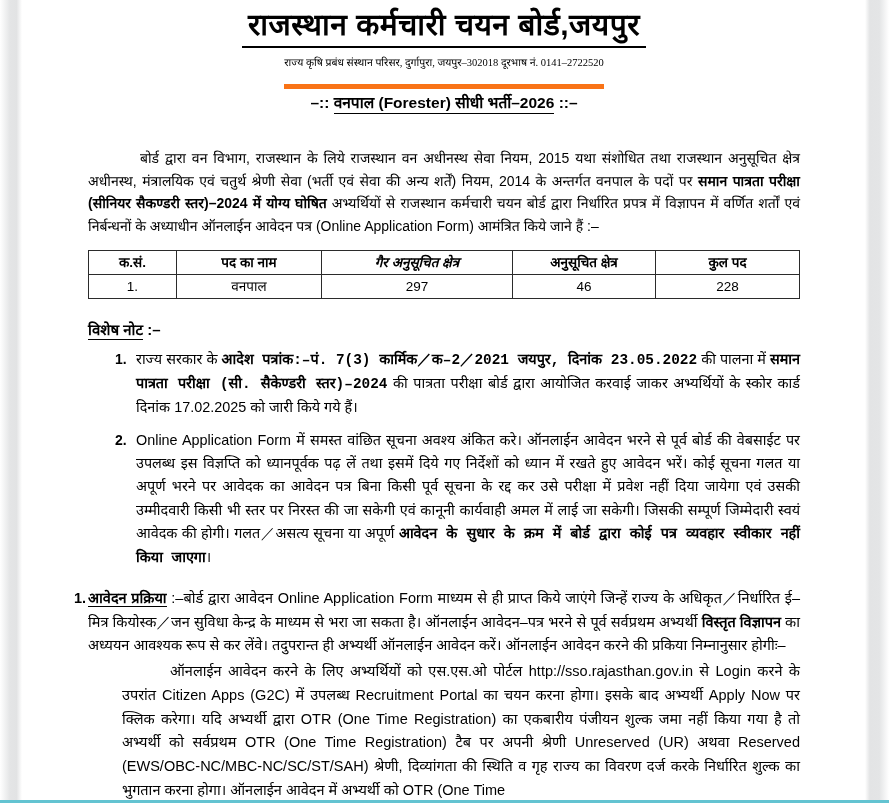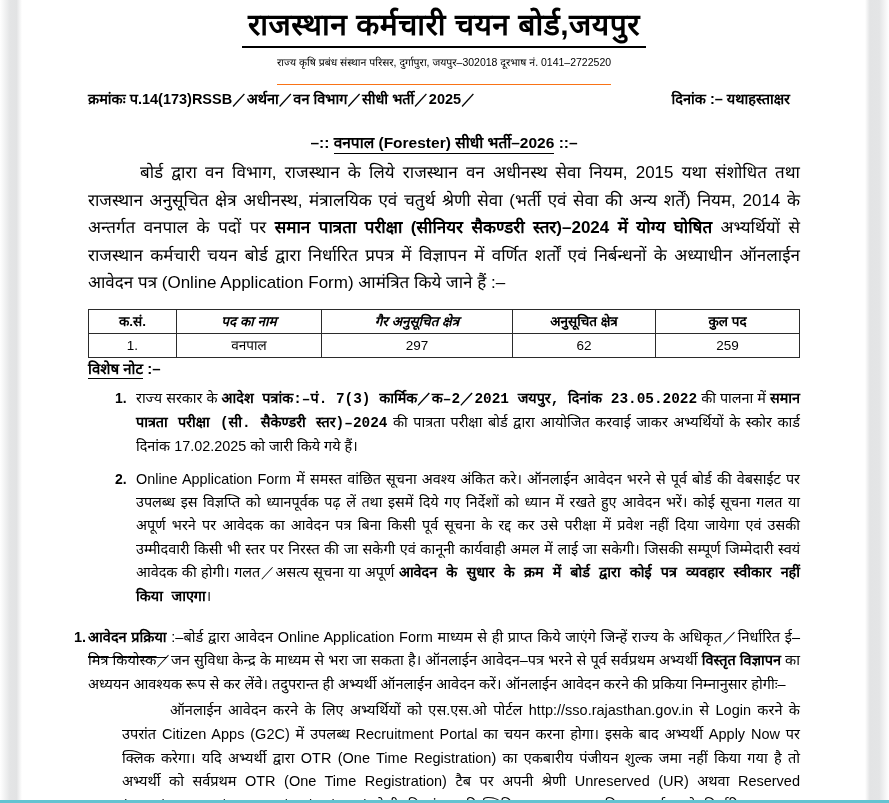--- a/index.html
+++ b/index.html
@@ -70,22 +70,23 @@
     display: inline-block;
   }
   .org-address {
     text-align: center;
     font-size: 10.5px;
     font-weight: normal;
     margin-top: 6px;
     line-height: 1.2;
   }
   .org-address span {
-    border-bottom: 1px solid #f97316;
+    border-bottom: 5px solid #f97316;
     padding-bottom: 16px;
+    font-family: Liberation Serif, serif;
   }
 
   
   .ref-row {
     display: flex;
     justify-content: space-between;
     align-items: baseline;
     margin-top: 20px;
     font-size: 14.5px;
     font-weight: bold;
@@ -114,22 +115,22 @@
     font-weight: bold;
     margin-top: 22px;
   }
   .post-title .u {
     border-bottom: 1.6px solid #000;
     padding-bottom: 2px;
   }
 
   
   .para {
-    margin-top: 6px;
-    font-size: 17px;
+    margin-top: 34px;
+    font-size: 14px;
     line-height: 1.62;
     text-align: justify;
     text-justify: inter-word;
     text-indent: 52px;
   }
   .para b { font-weight: bold; }
 
   
   table.posts {
     margin-top: 12px;
@@ -142,27 +143,28 @@
   table.posts th, table.posts td {
     border: 1.2px solid #2b2b2b;
     text-align: center;
     padding: 2px 2px;
     height: 19px;
     vertical-align: middle;
   }
   table.posts th { font-weight: bold; }
   table.posts td { font-weight: normal; }
   .col-sn   { width: 83px; }
-  .col-name { width: 140px; font-style: italic; }
+  .col-name { width: 140px; }
   .col-nst  { width: 186px; font-style: italic; }
   .col-st   { width: 138px; }
   .col-tot  { width: 139px; }
 
   
   .note-head {
+    margin-top: 20px;
     font-size: 15px;
     font-weight: bold;
   }
   .note-head .u {
     border-bottom: 1.5px solid #000;
     padding-bottom: 1px;
   }
 
   ol.notes {
     list-style: none;
@@ -197,21 +199,21 @@
   .section .sec-num {
     position: absolute;
     left: -14px;
     top: 0;
     font-weight: bold;
     font-size: 14.5px;
   }
   .section .sec-title {
     font-weight: bold;
     border-bottom: 1.5px solid #000;
-    padding-bottom: 12px;
+    padding-bottom: 0;
   }
   .section .sec-body { display: inline; }
   .sec-para2 {
     margin-top: 2px;
     padding-left: 34px;
     font-size: 14.5px;
     line-height: 1.64;
     text-align: justify;
     text-indent: 48px;
   }
@@ -222,24 +224,20 @@
 <div class="page">
 
   <div class="edge-left"></div>
   <div class="edge-right"></div>
 
   <div class="content">
 
     <div class="org-title"><span>राजस्थान कर्मचारी चयन बोर्ड,जयपुर</span></div>
     <div class="org-address"><span>राज्य कृषि प्रबंध संस्थान परिसर, दुर्गापुरा, जयपुर–302018 दूरभाष नं. 0141–2722520</span></div>
 
-    <div class="ref-row">
-      <div class="ref-left">क्रमांकः प.14(173)RSSB／अर्थना／वन विभाग／सीधी भर्ती／2025／</div>
-      <div class="ref-right">दिनांक :– यथाहस्ताक्षर</div>
-    </div>
 
 
     <div class="post-title"><span>–:: </span><span class="u">वनपाल (Forester) सीधी भर्ती–2026</span><span> ::–</span></div>
 
     <div class="para"><span>बोर्ड द्वारा वन विभाग, राजस्थान के लिये राजस्थान वन अधीनस्थ सेवा नियम, 2015 यथा संशोधित तथा राजस्थान अनुसूचित क्षेत्र अधीनस्थ, मंत्रालयिक एवं चतुर्थ श्रेणी सेवा (भर्ती एवं सेवा की अन्य शर्तें) नियम, 2014 के अन्तर्गत वनपाल के पदों पर </span><b>समान पात्रता परीक्षा (सीनियर सैकण्डरी स्तर)–2024 में योग्य घोषित</b><span> अभ्यर्थियों से राजस्थान कर्मचारी चयन बोर्ड द्वारा निर्धारित प्रपत्र में विज्ञापन में वर्णित शर्तों एवं निर्बन्धनों के अध्याधीन ऑनलाईन आवेदन पत्र (Online Application Form) आमंत्रित किये जाने हैं :–</span></div>
 
     <table class="posts">
       <thead>
         <tr>
           <th class="col-sn">क.सं.</th>
@@ -247,22 +245,22 @@
           <th class="col-nst">गैर अनुसूचित क्षेत्र</th>
           <th class="col-st">अनुसूचित क्षेत्र</th>
           <th class="col-tot">कुल पद</th>
         </tr>
       </thead>
       <tbody>
         <tr>
           <td>1.</td>
           <td>वनपाल</td>
           <td>297</td>
-          <td>62</td>
-          <td>259</td>
+          <td>46</td>
+          <td>228</td>
         </tr>
       </tbody>
     </table>
 
     <div class="note-head"><span class="u">विशेष नोट</span><span> :–</span></div>
 
     <ol class="notes">
       <li>
         <span class="marker">1.</span><span>राज्य सरकार के </span><b>आदेश पत्रांक:–पं. 7(3) कार्मिक／क–2／2021 जयपुर, दिनांक 23.05.2022</b><span> की पालना में </span><b>समान पात्रता परीक्षा (सी. सैकेण्डरी स्तर)–2024</b><span> की पात्रता परीक्षा बोर्ड द्वारा आयोजित करवाई जाकर अभ्यर्थियों के स्कोर कार्ड दिनांक 17.02.2025 को जारी किये गये हैं।</span>
       </li>

